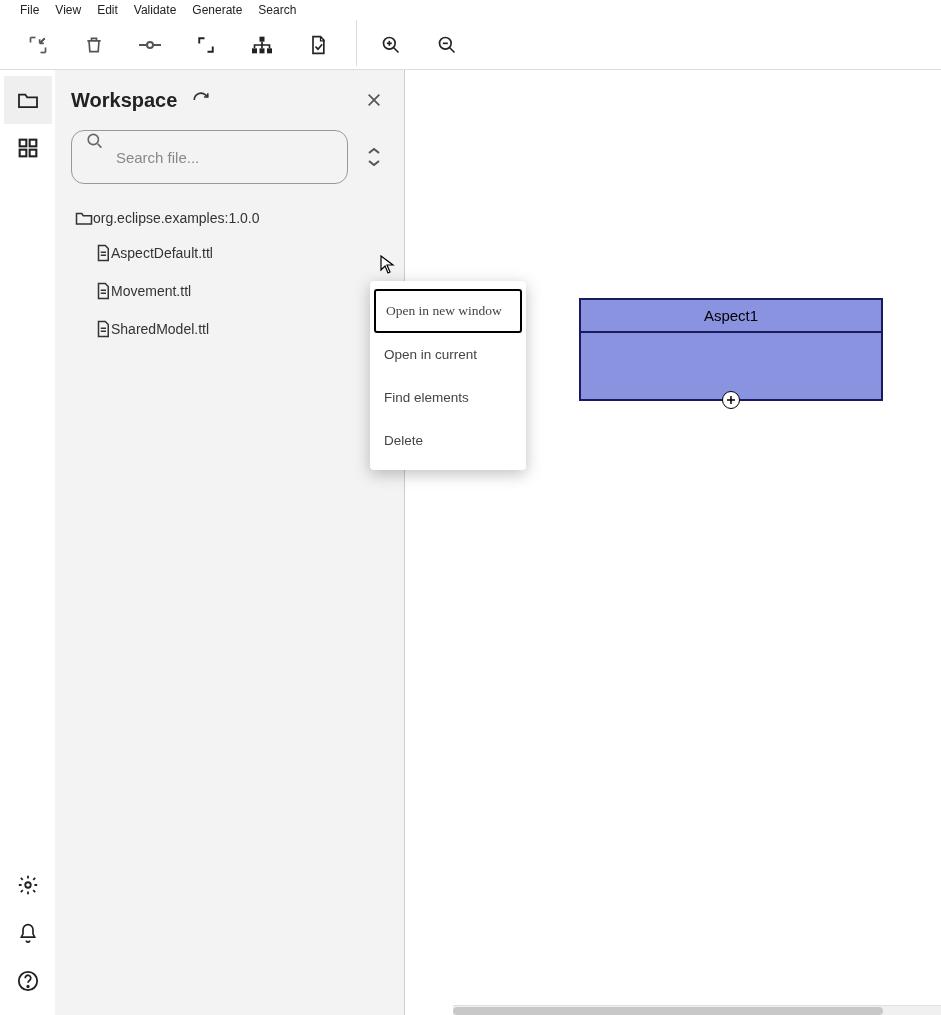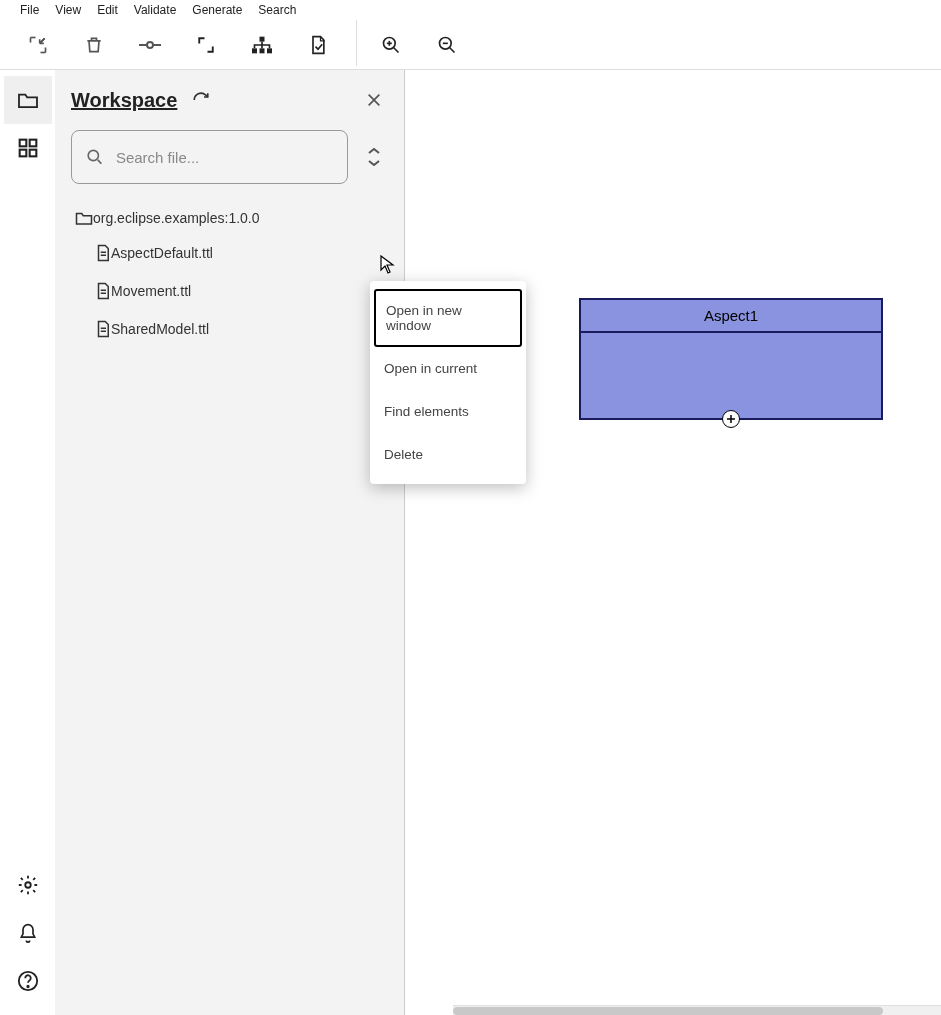--- a/index.html
+++ b/index.html
@@ -90,21 +90,20 @@
   }
   .sidebar-header-left {
     display: flex;
     align-items: center;
     gap: 10px;
   }
   .sidebar-title {
     font-size: 20px;
     font-weight: 600;
     color: #222;
-    text-decoration: underline;
   }
   .icon-btn {
     width: 28px;
     height: 28px;
     display: flex;
     align-items: center;
     justify-content: center;
     color: #444;
     cursor: pointer;
   }
@@ -112,24 +111,23 @@
   .search-row {
     display: flex;
     align-items: center;
     gap: 12px;
     margin-bottom: 20px;
   }
   .search-box {
     flex: 1;
     height: 54px;
     border: 1px solid #999;
-    border-radius: 8px;
+    border-radius: 13px;
     background: #f3f3f3;
     display: flex;
-    align-items: center;
     padding: 0 14px;
   }
   .search-box input {
     border: none;
     outline: none;
     background: transparent;
     font-size: 15px;
     color: #333;
     width: 100%;
   }
@@ -162,21 +160,21 @@
     top: 0; left: 0; right: 0; bottom: 0;
     background: #fff;
   }
 
   
   .aspect-box {
     position: absolute;
     left: 174px;
     top: 228px;
     width: 304px;
-    height: 122px;
+    height: 103px;
     border: 2px solid #1a1a5e;
     background: #8a93df;
   }
   .aspect-header {
     height: 33px;
     border-bottom: 2px solid #1a1a5e;
     display: flex;
     align-items: center;
     justify-content: center;
     font-size: 15px;
@@ -215,20 +213,21 @@
     padding: 14px 14px;
     font-size: 13.5px;
     color: #444;
     cursor: default;
   }
   .context-item.highlight {
     border: 2px solid #000;
     border-radius: 3px;
     margin: 0px 4px;
     padding: 12px 10px;
+    font-family: Liberation Serif, serif;
   }
 
   
   .cursor {
     position: absolute;
     left: 380px;
     top: 255px;
     z-index: 200;
     pointer-events: none;
   }

